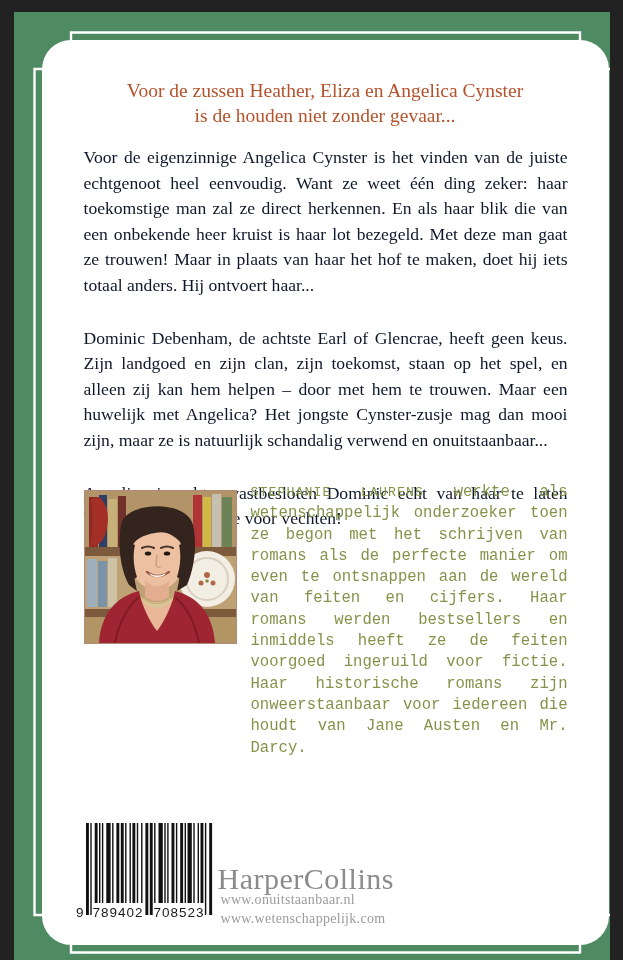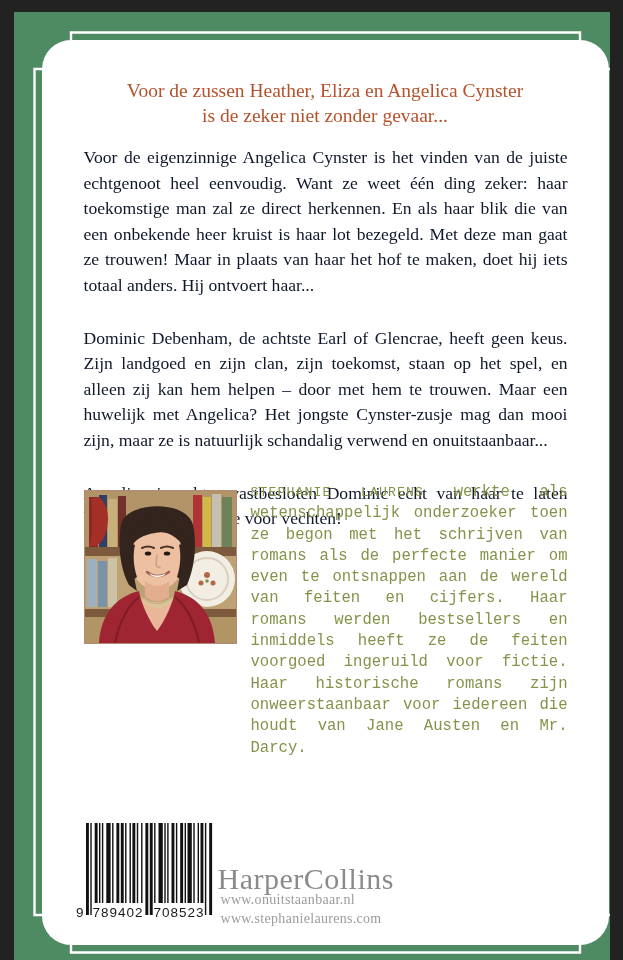--- a/index.html
+++ b/index.html
@@ -63,21 +63,21 @@
     <path d="M57,28 L57,20.5 L566,20.5 L566,28
              M57,933 L57,940.5 L566,940.5 L566,933
              M28,57 L20.5,57 L20.5,903 L28,903
              M595,57 L602.5,57 L602.5,903 L595,903" stroke="#ffffff" stroke-width="2.4" fill="none"></path>
   </svg>
 
   <div class="content">
 
     <div class="tagline" style="color: rgb(181, 82, 43);">
       <div>Voor de zussen Heather, Eliza en Angelica Cynster</div>
-      <div>is de zeker niet zonder gevaar...</div>
+      <div>is de houden niet zonder gevaar...</div>
     </div>
 
     <div class="story" style="color: #0f172a;">
       <p>Voor de eigenzinnige Angelica Cynster is het vinden van de juiste echtgenoot heel eenvoudig. Want ze weet één ding zeker: haar toekomstige man zal ze direct herkennen. En als haar blik die van een onbekende heer kruist is haar lot bezegeld. Met deze man gaat ze trouwen! Maar in plaats van haar het hof te maken, doet hij iets totaal anders. Hij ontvoert haar...</p>
       <p>Dominic Debenham, de achtste Earl of Glencrae, heeft geen keus. Zijn landgoed en zijn clan, zijn toekomst, staan op het spel, en alleen zij kan hem helpen – door met hem te trouwen. Maar een huwelijk met Angelica? Het jongste Cynster-zusje mag dan mooi zijn, maar ze is natuurlijk schandalig verwend en onuitstaanbaar...</p>
       <p>Angelica is echter vastbesloten Dominic echt van haar te laten houden, en daar zal ze voor vechten!</p>
     </div>
 
     <div class="author">
       <div class="photo">
@@ -175,17 +175,17 @@
           <text x="0" y="94" class="bcd">9</text>
           <text x="42" y="94" text-anchor="middle" class="bcd">789402</text>
           <text x="103" y="94" text-anchor="middle" class="bcd">708523</text>
         </svg>
     </div>
 
     <div class="publisher" style="color: rgb(139, 139, 139);">HarperCollins</div>
 
     <div class="urls" style="color: rgb(155, 155, 155);">
       <div>www.onuitstaanbaar.nl</div>
-      <div>www.stephanielaurens.com</div>
+      <div>www.wetenschappelijk.com</div>
     </div>
 
   </div>
 </div>
 
 </body></html>

